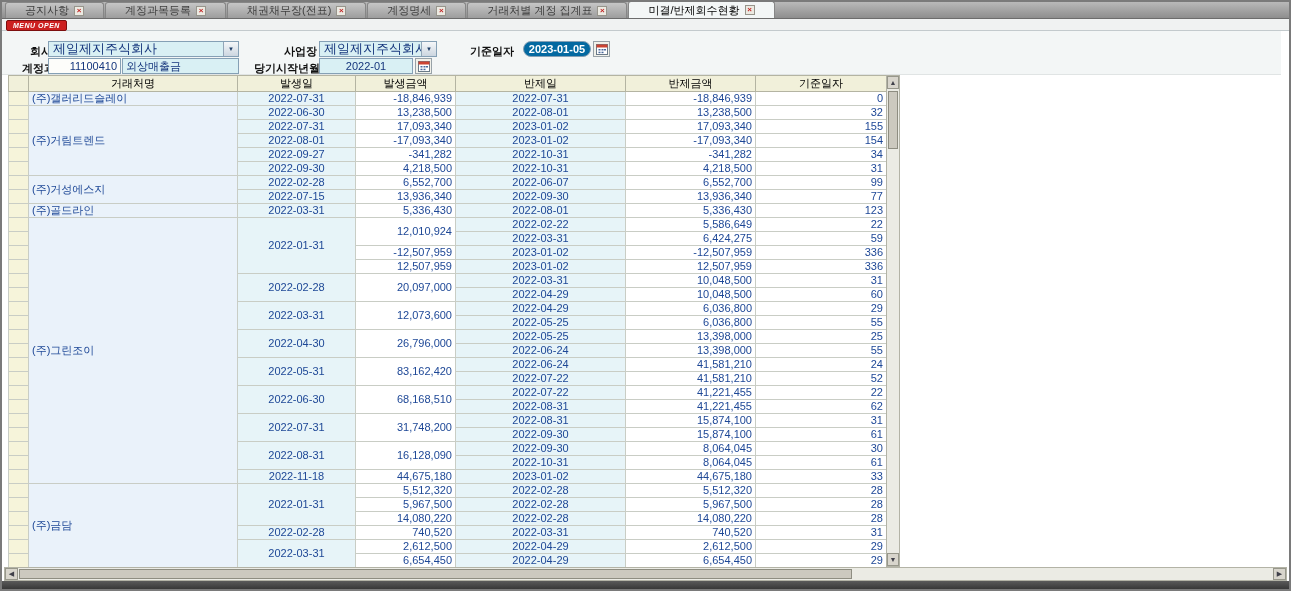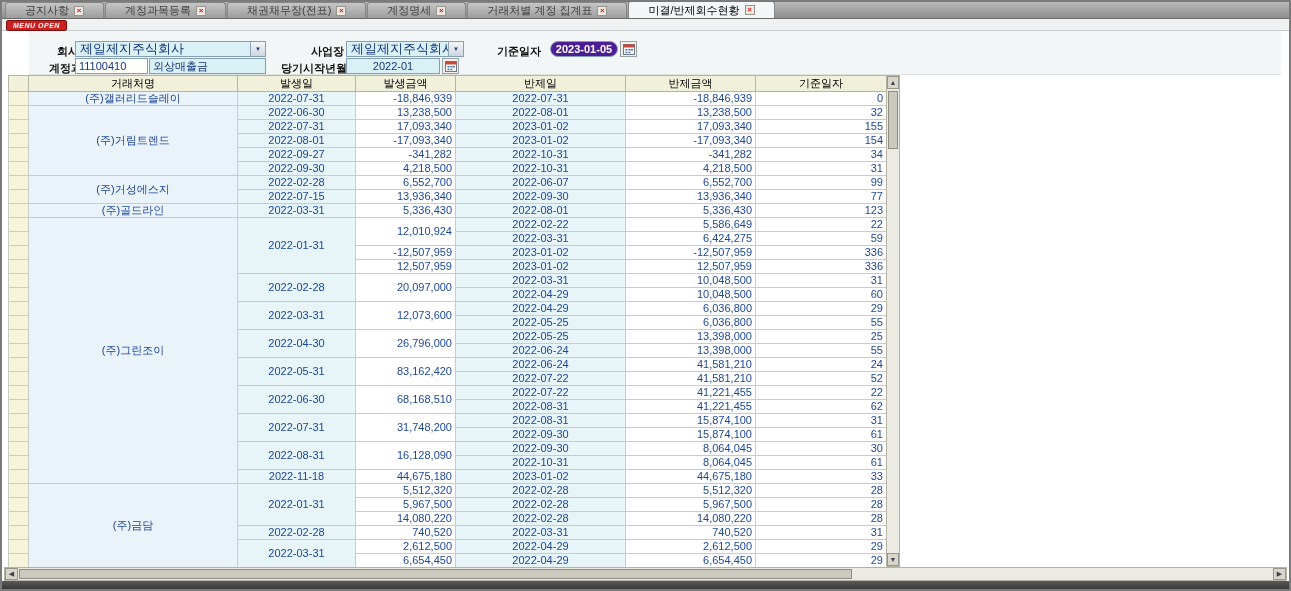--- a/index.html
+++ b/index.html
@@ -21,45 +21,45 @@
   
   .menubar { position:absolute; top:17px; left:0; right:0; height:12px; background:#f0f2f2;
              border-bottom:1px solid #c3cacd; }
   .menu-open { position:absolute; left:4px; top:1px; background:#cc2020; color:#fff;
                font-size:7px; font-weight:bold; font-style:italic; letter-spacing:.5px;
                padding:1px 6px; border:1px solid #7d0f0f; border-radius:2px; }
 
   
   .content { position:absolute; top:29px; left:0; right:0; bottom:8px; background:#ffffff; }
   .form-area { position:absolute; top:0; left:0; right:8px; height:44px; background:#f3f6f6;
-               border-bottom:1px solid #e0e4e4;margin-left:27px; }
+               border-bottom:1px solid #e0e4e4; }
   .flabel { position:absolute; font-size:11px; font-weight:bold; color:#101010; white-space:nowrap; }
   .combo { position:absolute; height:16px; background:#d9f0f4; border:1px solid #85a0b5;
            display:flex; align-items:center; }
   .combo .val { flex:1; padding:0 4px; font-size:13px; color:#15357c; overflow:hidden; white-space:nowrap; }
   .dd-btn { width:15px; height:14px; background:linear-gradient(#f5f7f9,#ccd6e0);
             border-left:1px solid #93a6b8; font-size:6px; color:#22406a;
             display:flex; align-items:center; justify-content:center; }
   .fld { position:absolute; height:16px; border:1px solid #85a0b5; font-size:11px; color:#15357c;
          padding:0 3px; background:#d9f0f4; font-family:inherit; }
-  .fld.white { background:#fdfdfa; }
-  .fld.selected { background:#4c1d95; color:#ffffff; font-weight:bold;border-radius:8px; }
+  .fld.white { background:#fdfdfa;text-align:right; }
+  .fld.selected { background:#0369a1; color:#ffffff; font-weight:bold;border-radius:8px; }
   .fld.center { text-align:center; }
   .cal-btn { position:absolute; width:17px; height:16px; background:#f1f1ea; border:1px solid #98a2a8;
              display:flex; align-items:center; justify-content:center; }
 
   
   table.grid { position:absolute; left:6px; top:44px; width:878px; border-collapse:collapse;
                table-layout:fixed; font-size:11px; color:#1d4796; }
   table.grid th { background:#f1f0da; border:1px solid #b4b4a2; color:#000; font-weight:normal;
                   height:15px; font-size:11px; padding:0 2px; overflow:hidden; white-space:nowrap; }
   table.grid td { border:1px solid #c9cdc5; height:13px; line-height:13px; padding:0 3px;
                   overflow:hidden; white-space:nowrap; vertical-align:middle; }
   td.ind   { background:#f6f4da; }
-  td.name  { background:#eaf2fa; text-align:center; }
+  td.name  { background:#eaf2fa; text-align:left; }
   td.odate, td.sdate { background:#e7f4f8; text-align:center; }
   td.oamt, td.samt, td.days { background:#ffffff; text-align:right; padding-right:4px; }
 
   
   .vscroll { position:absolute; left:884px; top:44px; width:14px; height:492px;
              background:#ebebe4; border:1px solid #b3b3a6; }
   .vs-btn { position:absolute; left:0; width:12px; height:13px; background:#d8d5cc;
             border:1px solid #97978b; color:#40404a; font-size:7px; line-height:11px; text-align:center; }
   .vs-up { top:0; } .vs-down { bottom:0; }
   .vs-thumb { position:absolute; left:1px; top:15px; width:10px; height:58px;

